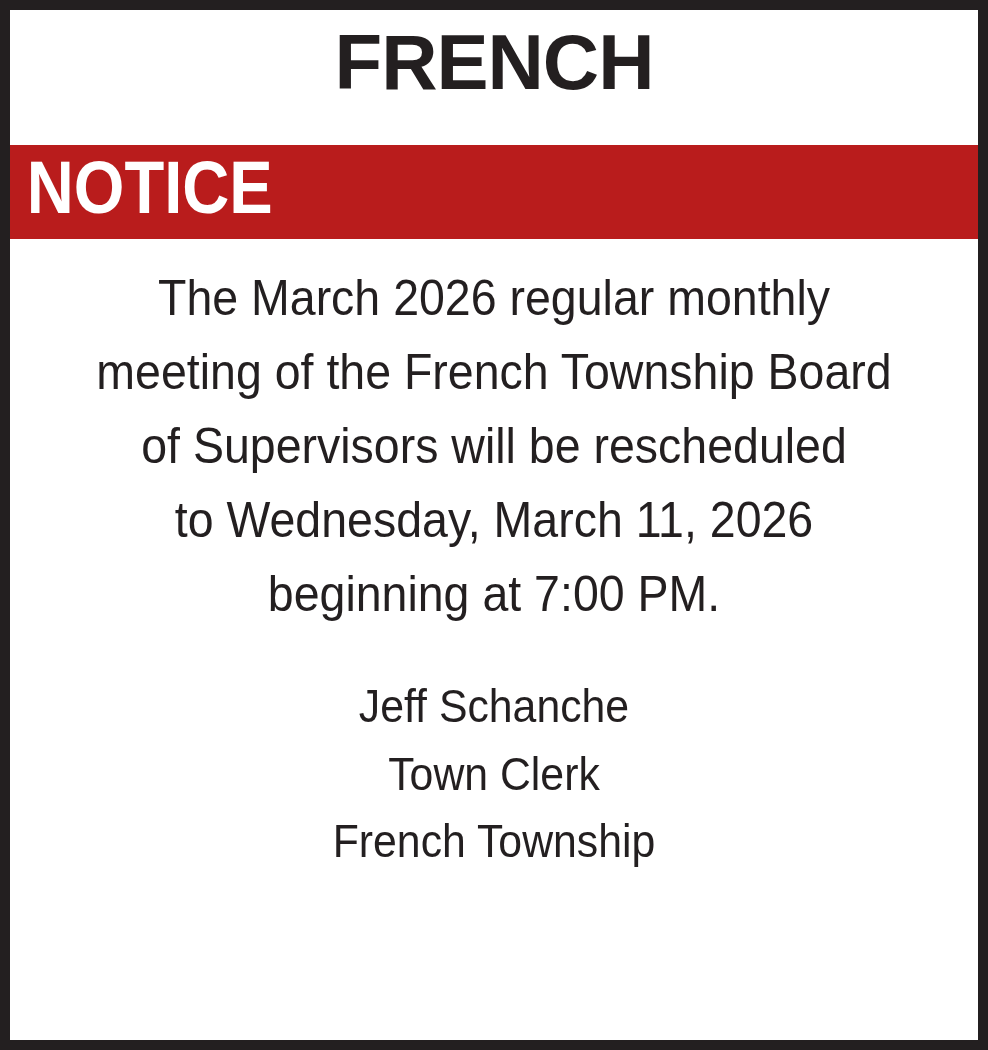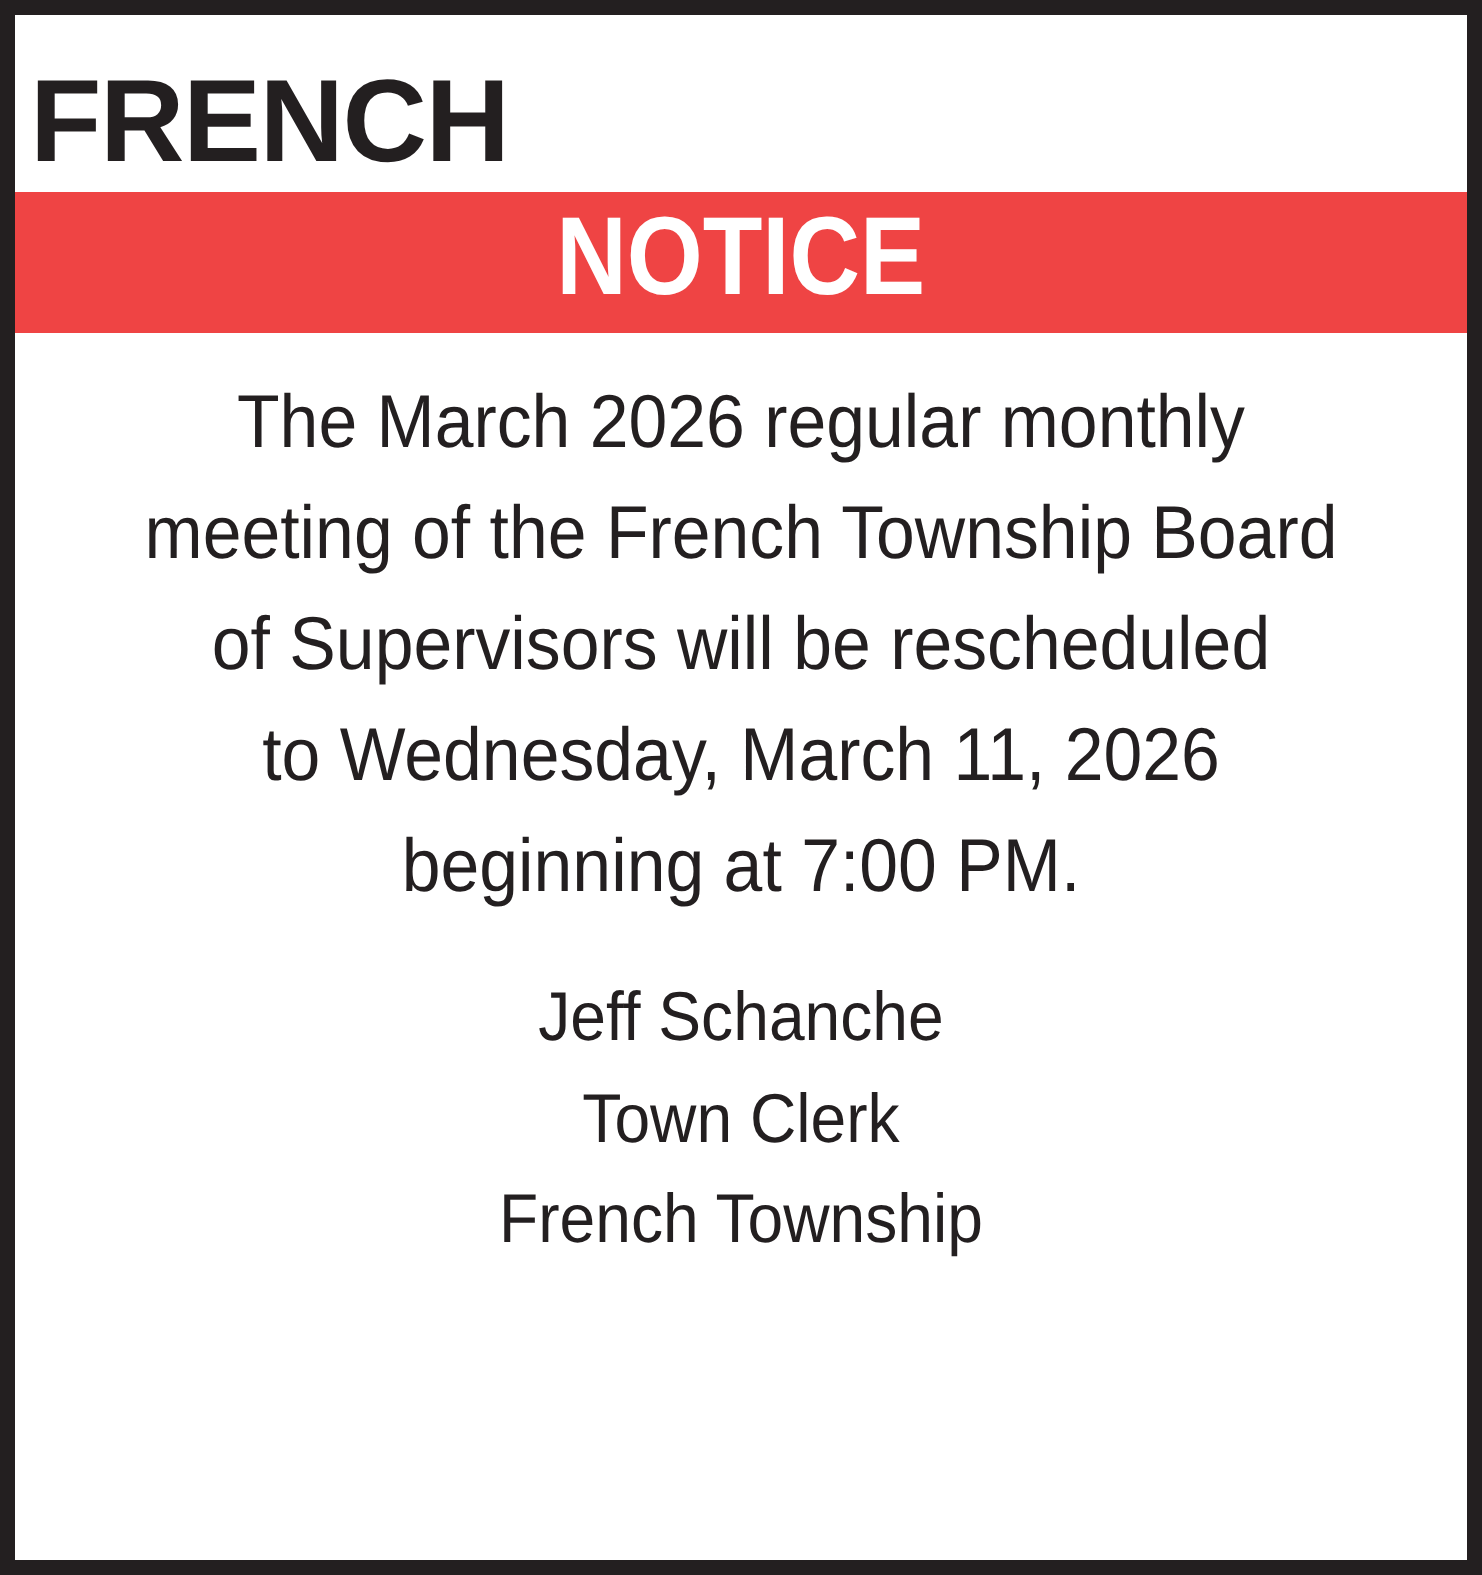--- a/index.html
+++ b/index.html
@@ -19,58 +19,59 @@
     width: 988px;
     height: 1050px;
     background: #ffffff;
     border: 10px solid #231f20;
     display: flex;
     flex-direction: column;
   }
 
   .title-block {
     background: #ffffff;
-    padding: 32px 10px 10px 10px;
-    text-align: left;
+    padding: 14px 10px 10px 10px;
+    text-align: center;
   }
 
   .title-line {
     font-family: "Liberation Sans", sans-serif;
     font-weight: bold;
     font-size: 78px;
     line-height: 0.98;
     letter-spacing: -1px;
     color: #231f20;
     text-transform: uppercase;
   }
 
   .banner-block {
-    background: #ef4444;
-    text-align: center;
+    background: #b91c1c;
     padding: 6px 0 14px 0;
+    margin-top: 35px;
   }
 
   .banner-text {
     font-family: "Liberation Sans", sans-serif;
     font-weight: bold;
     font-size: 74px;
     line-height: 1.0;
     color: #ffffff;
     letter-spacing: 0px;
     transform: scaleX(0.88);
     display: inline-block;
   }
 
   .body-block {
     background: #ffffff;
     flex: 1;
     padding: 22px 16px 10px 16px;
     text-align: center;
     display: flex;
     flex-direction: column;
+    gap: 12px;
   }
 
   .body-paragraph {
     font-family: "Liberation Sans", sans-serif;
     font-size: 50px;
     line-height: 1.48;
     color: #231f20;
     transform: scaleX(0.93);
   }
 

